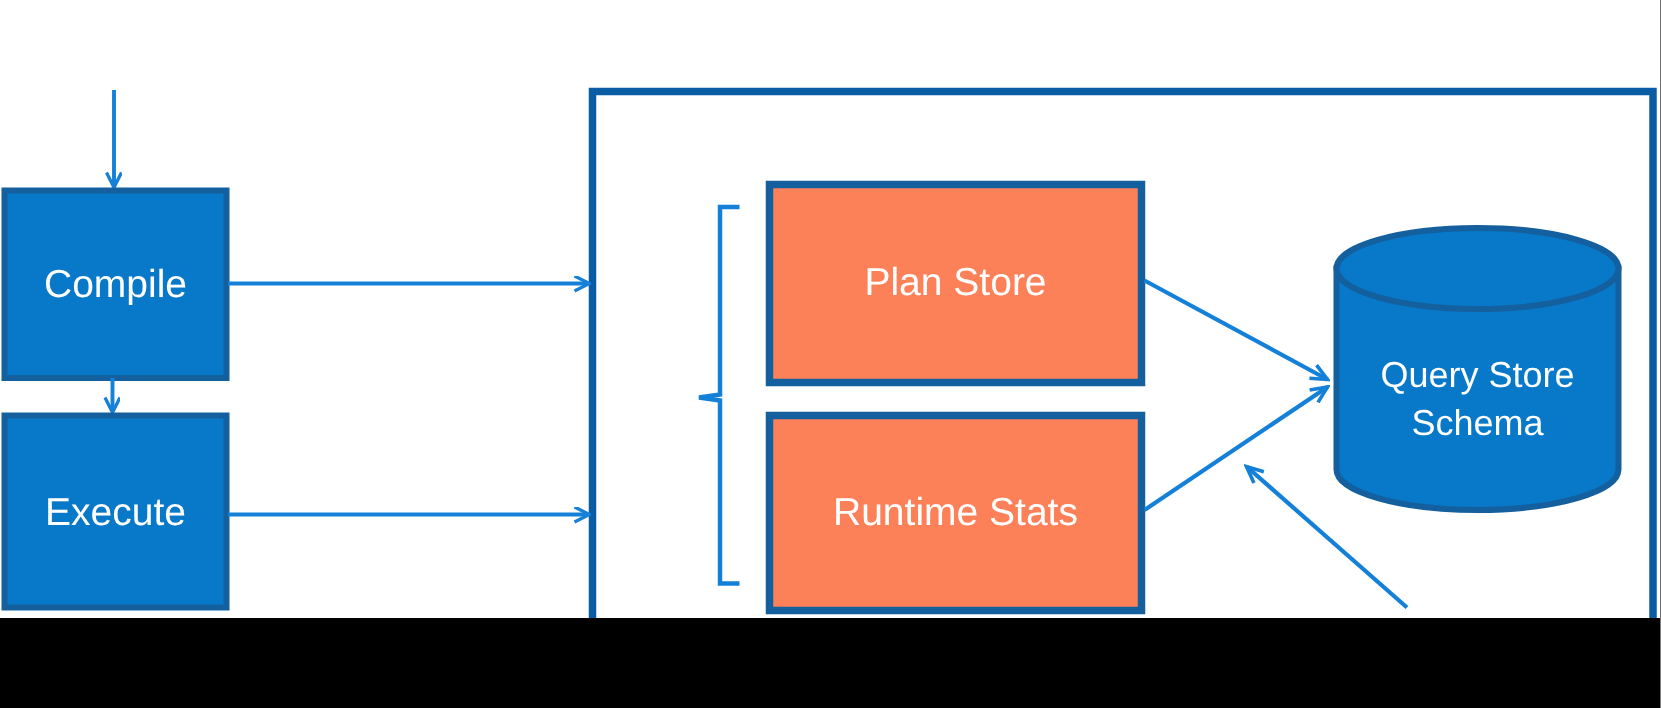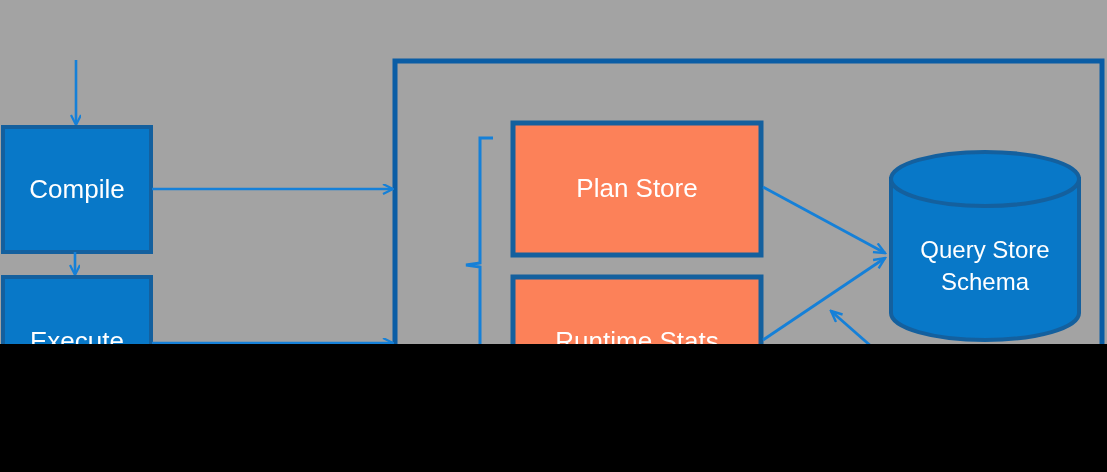--- a/index.html
+++ b/index.html
@@ -7,22 +7,22 @@
     margin: 0;
     padding: 0;
     background: #000000;
   }
   body {
     font-family: "Liberation Sans", sans-serif;
   }
   #diagram-root {
     position: relative;
     width: 1107px;
-    height: 344px;
-    background: #a3a3a3;
+    height: 412px;
+    background: #ffffff;
     overflow: hidden;
     text-align: center;
   }
   svg#diagram-svg {
     position: absolute;
     left: 0;
     top: 0;
     width: 1107px;
     height: 472px;
     display: block;

